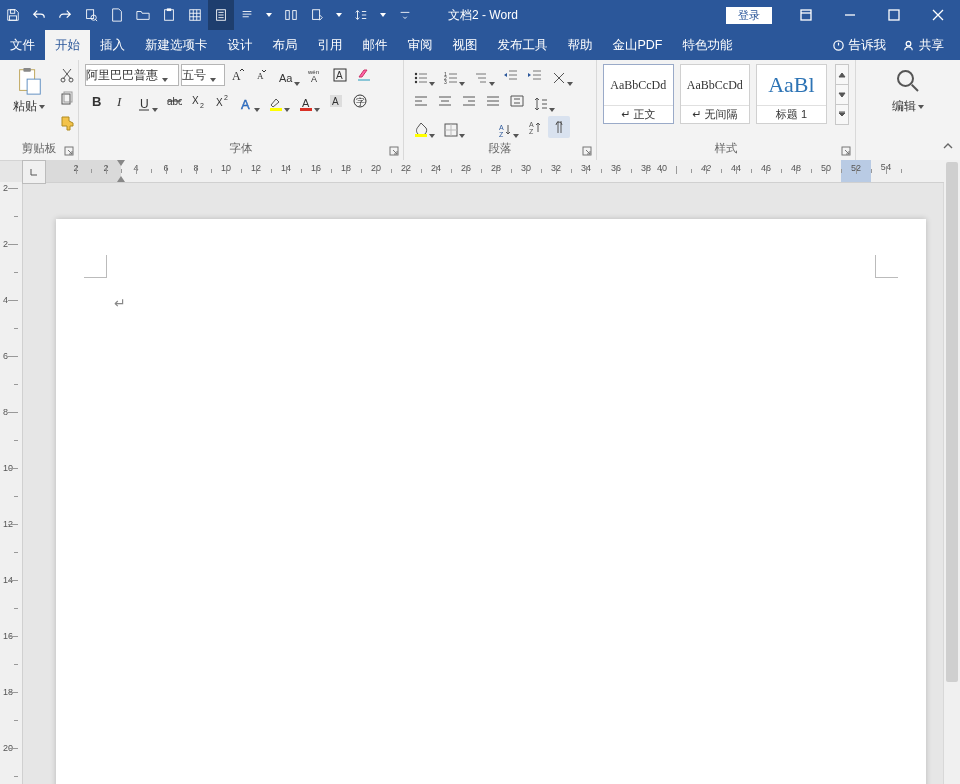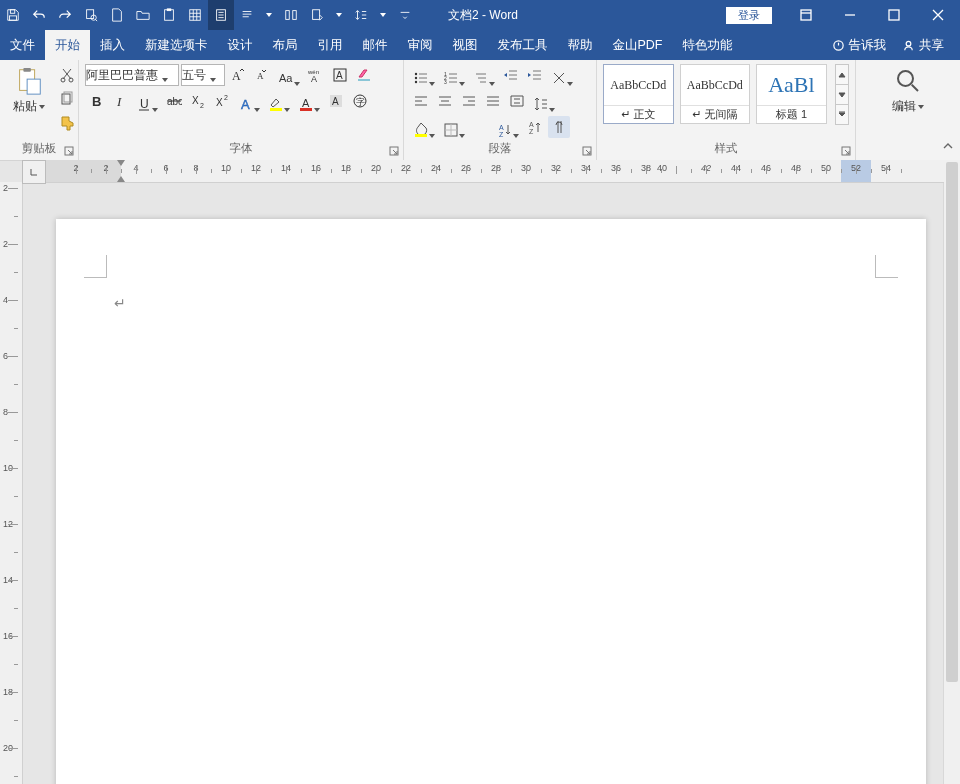--- a/index.html
+++ b/index.html
@@ -668,21 +668,21 @@
         <div class="hnum" style="left: 750px;">48</div>
         <div class="htick" style="left: 750px;"></div>
         <div class="htick small" style="left: 765px;"></div>
         <div class="hnum" style="left: 780px;">50</div>
         <div class="htick" style="left: 780px;"></div>
         <div class="htick small" style="left: 795px;"></div>
         <div class="hnum" style="left: 810px;">52</div>
         <div class="htick" style="left: 810px;"></div>
         <div class="htick small" style="left: 825px;"></div>
         <div style="position: absolute; top: 0px; height: 100%; background: rgb(185, 203, 228); left: 795px; width: 30px; z-index: -1;"></div>
-        <div class="hnum" style="left: 840px;">54</div>
+        <div class="hnum" style="left: 840px; font-family: Liberation Mono, monospace;">54</div>
         <div class="htick" style="left: 840px;"></div>
         <div class="htick small" style="left: 855px;"></div>
         <div class="indent" style="left: 71px; top: 0px; width: 0px; height: 0px; border-left: 4px solid transparent; border-right: 4px solid transparent; border-top: 6px solid rgb(136, 136, 136);"></div>
         <div class="indent" style="left: 71px; bottom: 0px; width: 0px; height: 0px; border-left: 4px solid transparent; border-right: 4px solid transparent; border-bottom: 6px solid rgb(136, 136, 136);"></div>
       </div>
   </div>
   <div class="vruler" id="vruler" style="position:absolute;left:0;top:182px;bottom:0">
       <div class="vnum" style="top: 6px;">2</div>
       <div class="vtick" style="top: 6px;"></div>
       <div class="vtick small" style="top: 34px;"></div>

